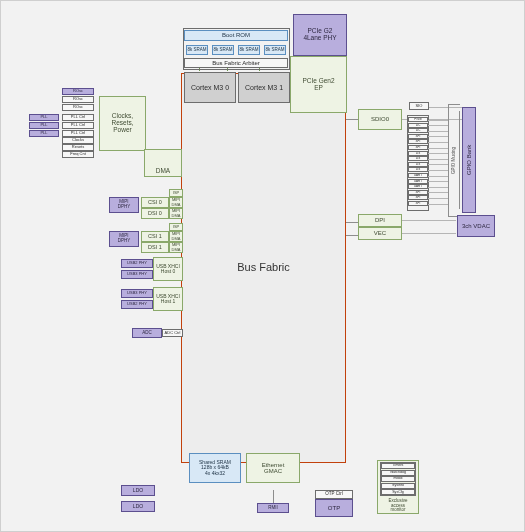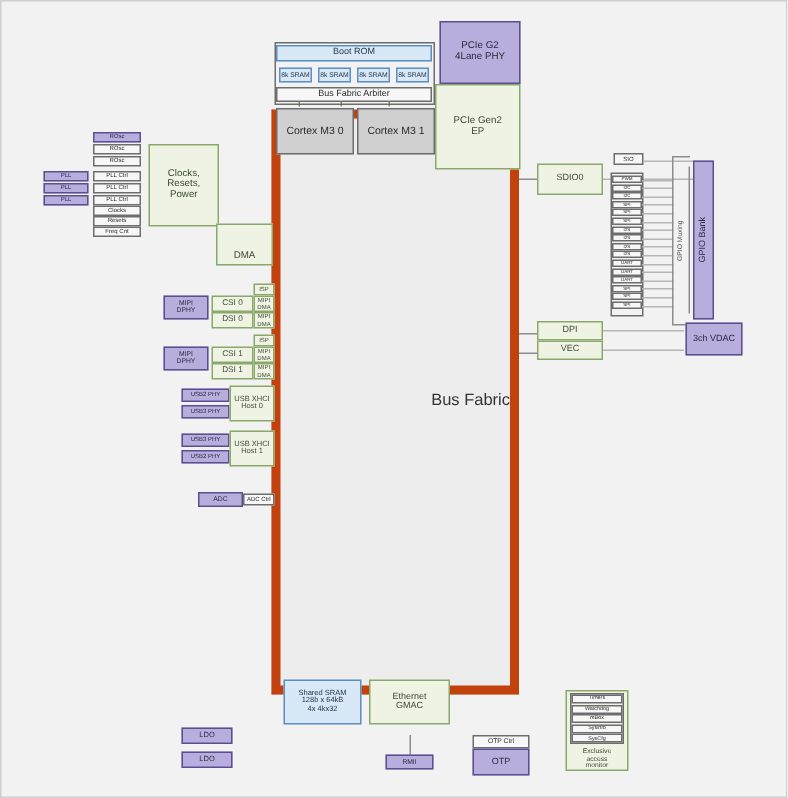--- a/index.html
+++ b/index.html
@@ -52,21 +52,21 @@
   <div class="ln" style="left:180px;top:460px;width:165px;height:2px;"></div>
 
   <div class="ln" style="left:333px;top:500px;width:1px;height:6px;"></div>
 
   <div class="tk" style="left:198px;top:62px;height:8px;"></div>
   <div class="tk" style="left:226px;top:62px;height:8px;"></div>
   <div class="tk" style="left:258px;top:62px;height:8px;"></div>
   <div class="tk" style="left:290px;top:62px;height:8px;"></div>
   <div class="tk" style="left:186px;top:33px;height:6px;"></div>
 
-  <div class="bx" style="left:180px;top:72px;width:165px;height:390px;background:#ededed;border:6px solid #c2410c;font-size:11px;color:#333;justify-content:flex-end;">
+  <div class="bx" style="left:180px;top:72px;width:165px;height:390px;background:#ededed;border:1px solid #c2410c;font-size:11px;color:#333;">
     <span>Bus Fabric</span>
   </div>
 
   <div class="bx blue" style="left:183px;top:29px;width:104px;height:11px;font-size:6px;">
     <span>Boot ROM</span>
   </div>
   <div class="bx blue" style="left:185px;top:44px;width:22px;height:10px;font-size:4.5px;">
     <span>8k SRAM</span>
   </div>
   <div class="bx blue" style="left:211px;top:44px;width:22px;height:10px;font-size:4.5px;">

